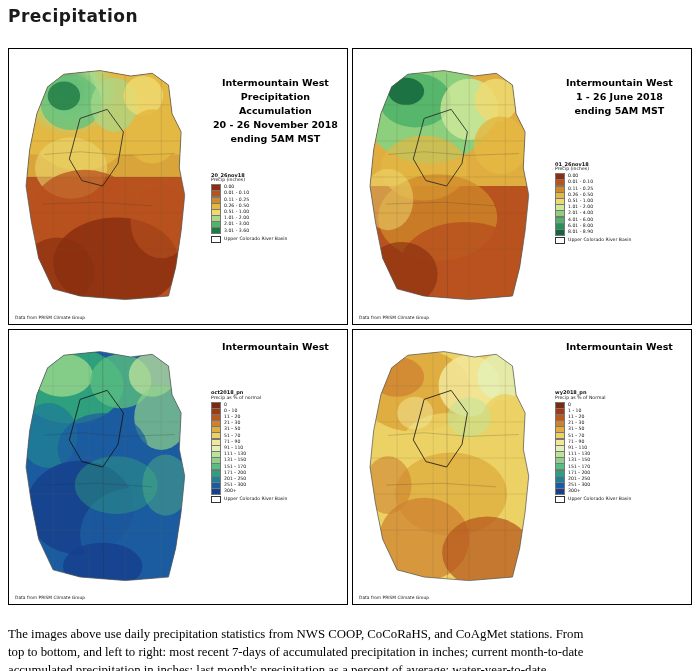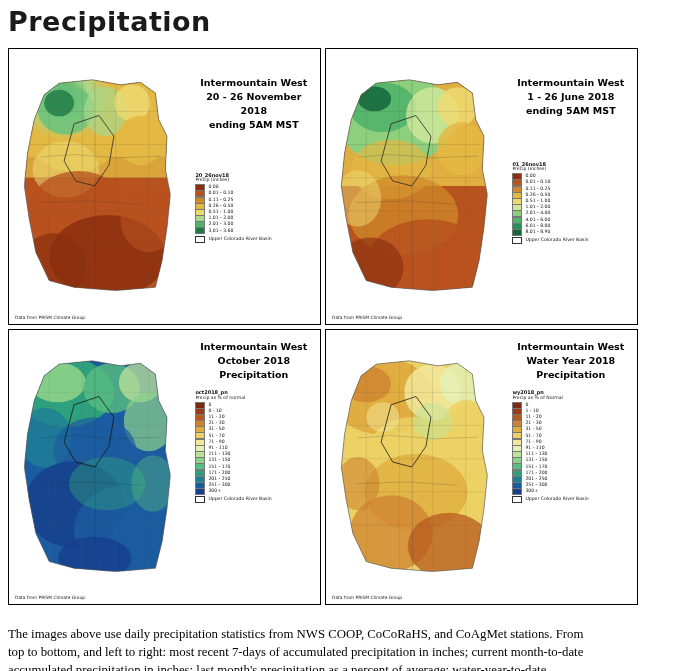--- a/index.html
+++ b/index.html
@@ -10,31 +10,31 @@
   body {
     width: 700px;
     height: 671px;
     font-family: "Liberation Serif", serif;
     color: #000000;
     position: relative;
     overflow: hidden;
   }
   .page-title {
     font-family: "DejaVu Sans", sans-serif;
-    font-size: 27px;
+    font-size: 17px;
     font-weight: bold;
     letter-spacing: 0.5px;
     margin: 6px 12px 0 8px;
     color: #1a1a1a;
   }
   .grid {
     position: absolute;
     left: 8px;
     top: 48px;
-    width: 630px;
+    width: 684px;
     height: 557px;
     display: grid;
     grid-template-columns: 1fr 1fr;
     grid-template-rows: 1fr 1fr;
     gap: 4px;
   }
   .panel {
     border: 1px solid #000000;
     background: #ffffff;
     position: relative;
@@ -175,20 +175,21 @@
               <path d="M95,5 L96,255"></path>
             </g>
           </g>
           <path d="M52,6 L92,2 L126,8 L150,5 L168,18 L172,50 L182,70 L180,110 L186,140 L182,180 L176,220 L168,252 L120,256 L70,252 L40,244 L24,210 L16,170 L10,130 L14,90 L22,50 L34,20 Z" fill="none" stroke="#555" stroke-width="0.8"></path>
           <path d="M70,55 L100,45 L118,70 L112,105 L95,130 L72,124 L58,100 Z" fill="none" stroke="#222" stroke-width="0.9"></path>
         </svg>
       </div>
     </div>
     <div class="panel-title">
       <div>Intermountain West</div>
+      <div>Precipitation Accumulation</div>
       <div>20 - 26 November 2018</div>
       <div>ending 5AM MST</div>
     </div>
     <div class="legend">
       <div class="legend-title">20_26nov18</div>
       <div class="legend-sub">Precip (inches)</div>
       <div class="legend-row">
           <span class="swatch" style="background:#8b2f10"></span>
           <span class="legend-label">0.00</span>
         </div>
@@ -355,21 +356,20 @@
               <path d="M95,5 L96,255"></path>
             </g>
           </g>
           <path d="M52,6 L92,2 L126,8 L150,5 L168,18 L172,50 L182,70 L180,110 L186,140 L182,180 L176,220 L168,252 L120,256 L70,252 L40,244 L24,210 L16,170 L10,130 L14,90 L22,50 L34,20 Z" fill="none" stroke="#555" stroke-width="0.8"></path>
           <path d="M70,55 L100,45 L118,70 L112,105 L95,130 L72,124 L58,100 Z" fill="none" stroke="#111" stroke-width="0.9"></path>
         </svg>
       </div>
     </div>
     <div class="panel-title">
       <div>Intermountain West</div>
-      <div>October 2018 Precipitation</div>
     </div>
     <div class="legend" style="top:22%">
       <div class="legend-title">oct2018_pn</div>
       <div class="legend-sub">Precip as % of normal</div>
       <div class="legend-row">
           <span class="swatch" style="background:#7d2a12"></span>
           <span class="legend-label">0</span>
         </div>
       <div class="legend-row">
           <span class="swatch" style="background:#9c3c17"></span>
@@ -468,21 +468,20 @@
               <path d="M95,5 L96,255"></path>
             </g>
           </g>
           <path d="M52,6 L92,2 L126,8 L150,5 L168,18 L172,50 L182,70 L180,110 L186,140 L182,180 L176,220 L168,252 L120,256 L70,252 L40,244 L24,210 L16,170 L10,130 L14,90 L22,50 L34,20 Z" fill="none" stroke="#555" stroke-width="0.8"></path>
           <path d="M70,55 L100,45 L118,70 L112,105 L95,130 L72,124 L58,100 Z" fill="none" stroke="#111" stroke-width="0.9"></path>
         </svg>
       </div>
     </div>
     <div class="panel-title">
       <div>Intermountain West</div>
-      <div>Water Year 2018 Precipitation</div>
     </div>
     <div class="legend" style="top:22%">
       <div class="legend-title">wy2018_pn</div>
       <div class="legend-sub">Precip as % of Normal</div>
       <div class="legend-row">
           <span class="swatch" style="background:#7d2a12"></span>
           <span class="legend-label">0</span>
         </div>
       <div class="legend-row">
           <span class="swatch" style="background:#9c3c17"></span>

